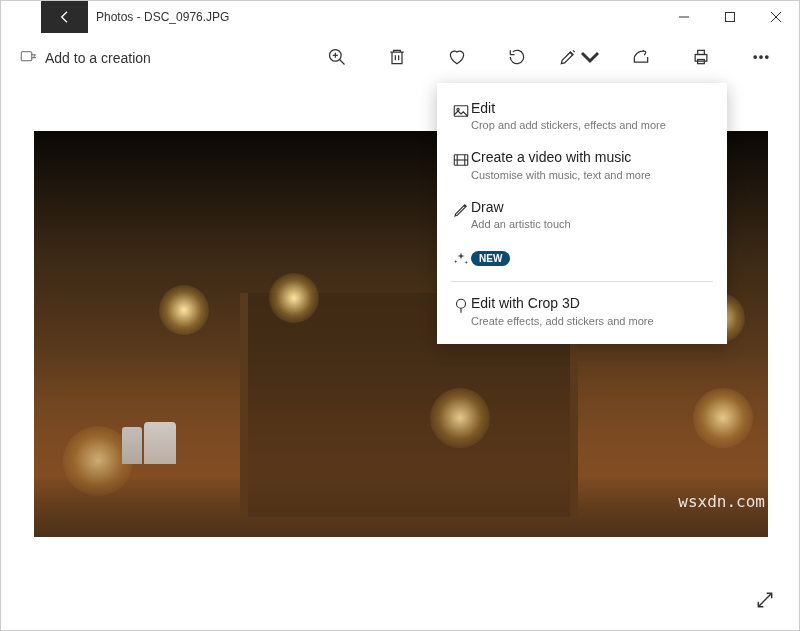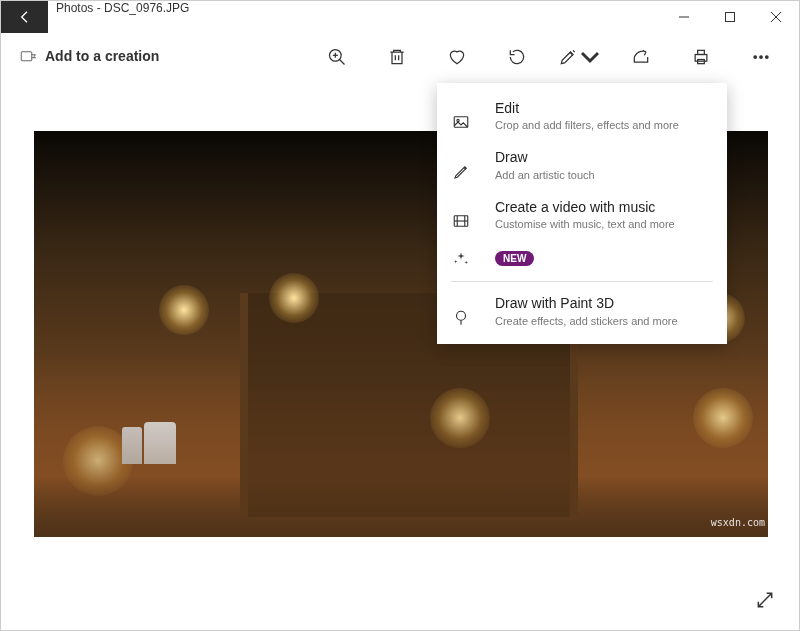--- a/index.html
+++ b/index.html
@@ -1,58 +1,58 @@
 <!DOCTYPE html>
 <html><head>
   <meta charset="utf-8">
   <style>
     * { margin: 0; padding: 0; box-sizing: border-box; font-family: "Segoe UI", sans-serif; }
     body { width: 800px; height: 631px; background: #fff; overflow: hidden; border: 1px solid #ccc; position: relative; }
 
-    .titlebar { height: 32px; background: #fff; display: flex; align-items: flex-start; }
+    .titlebar { height: 32px; background: #fff; display: flex; align-items: center; margin-left: 40px; }
     .back-btn { width: 47px; height: 32px; background: #2b2b2b; color: #fff; display: flex; align-items: center; justify-content: center; }
     .back-btn svg { width: 16px; height: 16px; stroke: #fff; }
     .title-text { font-size: 12px; color: #333; padding-left: 8px; flex: 1; }
     .win-controls { display: flex; height: 32px; }
     .win-btn { width: 46px; display: flex; align-items: center; justify-content: center; }
     .win-btn svg { width: 10px; height: 10px; stroke: #333; stroke-width: 1; fill: none; }
 
     .toolbar { height: 48px; display: flex; align-items: center; padding: 0 8px; }
-    .add-creation { display: flex; align-items: flex-start; gap: 8px; padding: 6px 10px; font-size: 14px; color: #333; font-weight: bold; }
+    .add-creation { display: flex; align-items: flex-end; gap: 8px; padding: 6px 10px; font-size: 14px; color: #333; }
     .add-creation svg { width: 18px; height: 18px; stroke: #333; fill: none; }
     .spacer { flex: 1; }
     .tool-btn { width: 60px; height: 48px; display: flex; align-items: center; justify-content: center; }
     .tool-btn svg { width: 20px; height: 20px; stroke: #333; stroke-width: 1.5; fill: none; }
     .tool-btn.with-chevron { width: 64px; gap: 2px; }
     .chev-down { width: 10px; height: 10px; stroke: #333; fill: none; stroke-width: 1.5; }
 
     .viewport { position: relative; background: #fff; height: 510px; padding: 0 33px; padding-top: 50px; }
     .photo { width: 734px; height: 406px; background: linear-gradient(180deg, #0a0805 0%, #3a2815 30%, #5a3a1c 55%, #7a4a22 70%, #9a5a28 85%, #3a2a18 100%); position: relative; overflow: hidden; }
     
     .photo::before { content:""; position:absolute; left:28%; top:40%; width:44%; height:55%; background: rgba(60,40,20,0.7); border-left: 8px solid #5a3a1c; border-right: 8px solid #5a3a1c; }
     .photo::after { content:""; position:absolute; left:0; bottom:0; width:100%; height:40%; background: linear-gradient(180deg, transparent, rgba(90,55,25,0.6)); }
     .glow { position:absolute; width:50px; height:50px; border-radius:50%; background: radial-gradient(circle, #ffe4a0 0%, rgba(255,200,80,0.3) 50%, transparent 80%); }
     .g1{left:17%;top:38%;} .g2{left:32%;top:35%;} .g3{left:64%;top:35%;} .g4{left:90%;top:40%;} .g5{left:4%;bottom:10%;width:70px;height:70px;} .g6{left:54%;bottom:22%;width:60px;height:60px;} .g7{right:2%;bottom:22%;width:60px;height:60px;}
     .chair{position:absolute;left:15%;bottom:18%;width:32px;height:42px;background:#e8e8e8;border-radius:4px 4px 0 0;}
     .chair::after{content:"";position:absolute;left:-22px;top:5px;width:20px;height:37px;background:#ddd;border-radius:3px 3px 0 0;}
 
     .dropdown { position: absolute; top: 82px; right: 72px; width: 290px; background: #fff; box-shadow: 0 4px 16px rgba(0,0,0,0.25); z-index: 10; padding: 8px 0; }
-    .menu-item { display: flex; align-items: flex-end; padding: 8px 14px; gap: 24px; }
+    .menu-item { display: flex; align-items: flex-start; padding: 8px 14px; gap: 0; }
     .menu-icon { width: 20px; height: 20px; flex-shrink: 0; margin-top: 2px; display:flex; align-items:center; justify-content:center; }
     .menu-icon svg { width: 18px; height: 18px; stroke: #333; fill: none; stroke-width: 1.5; }
     .menu-text { flex: 1; }
     .menu-title { font-size: 14px; color: #222; line-height: 1.3; }
     .menu-desc { font-size: 11px; color: #777; line-height: 1.3; margin-top: 1px; }
-    .badge { background: #701a75; color: #fff; font-size: 10px; padding: 2px 8px; border-radius: 10px; align-self: center; font-weight: 600; }
+    .badge { background: #0c4a6e; color: #fff; font-size: 10px; padding: 2px 8px; border-radius: 10px; align-self: center; font-weight: 600; }
     .sep { height: 1px; background: #ddd; margin: 4px 14px; }
 
     .fullscreen-btn { position: absolute; bottom: 12px; right: 16px; width: 28px; height: 28px; }
     .fullscreen-btn svg { width: 20px; height: 20px; stroke: #333; fill: none; stroke-width: 1.8; }
 
-    .watermark { position: absolute; bottom: 63px; right: 34px; font-size: 10px; color: rgba(255,255,255,0.85); font-family: monospace; z-index:5;}
+    .watermark { position: absolute; bottom: 80px; right: 34px; font-size: 16px; color: rgba(255,255,255,0.85); font-family: monospace; z-index:5;}
   </style>
 </head>
 <body>
 
 <div class="titlebar">
   <div class="back-btn">
     <svg viewBox="0 0 24 24">
         <path d="M15 4 L7 12 L15 20" fill="none" stroke-width="2"></path>
       </svg>
   </div>
@@ -158,66 +158,66 @@
   <div class="menu-item">
     <div class="menu-icon">
         <svg viewBox="0 0 24 24">
           <rect x="3" y="5" width="18" height="14" rx="1"></rect>
           <circle cx="8" cy="10" r="1.5"></circle>
           <path d="M3 17l5-5 4 4 3-3 6 6"></path>
         </svg>
       </div>
     <div class="menu-text">
       <div class="menu-title">Edit</div>
-      <div class="menu-desc">Crop and add filters, effects and more</div>
-    </div>
-  </div>
-  <div class="menu-item">
-    <div class="menu-icon">
-        <svg viewBox="0 0 24 24">
-          <path d="M4 20l3-1L19 7l-2-2L5 17l-1 3zM16 6l2 2"></path>
-        </svg>
-      </div>
-    <div class="menu-text">
-      <div class="menu-title">Draw</div>
-      <div class="menu-desc">Add an artistic touch</div>
+      <div class="menu-desc">Crop and add stickers, effects and more</div>
     </div>
   </div>
   <div class="menu-item">
     <div class="menu-icon">
         <svg viewBox="0 0 24 24">
           <rect x="3" y="5" width="18" height="14" rx="1"></rect>
           <line x1="7" y1="5" x2="7" y2="19"></line>
           <line x1="17" y1="5" x2="17" y2="19"></line>
           <line x1="3" y1="12" x2="21" y2="12"></line>
         </svg>
       </div>
     <div class="menu-text">
       <div class="menu-title">Create a video with music</div>
       <div class="menu-desc">Customise with music, text and more</div>
     </div>
   </div>
   <div class="menu-item">
     <div class="menu-icon">
         <svg viewBox="0 0 24 24">
+          <path d="M4 20l3-1L19 7l-2-2L5 17l-1 3zM16 6l2 2"></path>
+        </svg>
+      </div>
+    <div class="menu-text">
+      <div class="menu-title">Draw</div>
+      <div class="menu-desc">Add an artistic touch</div>
+    </div>
+  </div>
+  <div class="menu-item">
+    <div class="menu-icon">
+        <svg viewBox="0 0 24 24">
           <path d="M12 3l1 4 4 1-4 1-1 4-1-4-4-1 4-1 1-4zM19 14l.5 2 2 .5-2 .5-.5 2-.5-2-2-.5 2-.5.5-2zM5 13l.5 2 2 .5-2 .5-.5 2-.5-2-2-.5 2-.5.5-2z" fill="#333" stroke="none"></path>
         </svg>
       </div>
     <div class="badge">NEW</div>
   </div>
   <div class="sep"></div>
   <div class="menu-item">
     <div class="menu-icon">
         <svg viewBox="0 0 24 24">
           <circle cx="12" cy="9" r="6"></circle>
           <path d="M12 15v6"></path>
         </svg>
       </div>
     <div class="menu-text">
-      <div class="menu-title">Draw with Paint 3D</div>
+      <div class="menu-title">Edit with Crop 3D</div>
       <div class="menu-desc">Create effects, add stickers and more</div>
     </div>
   </div>
 </div>
 
 <div class="fullscreen-btn">
   <svg viewBox="0 0 24 24">
       <path d="M4 20L20 4M14 4h6v6M10 20H4v-6"></path>
     </svg>
 </div>

